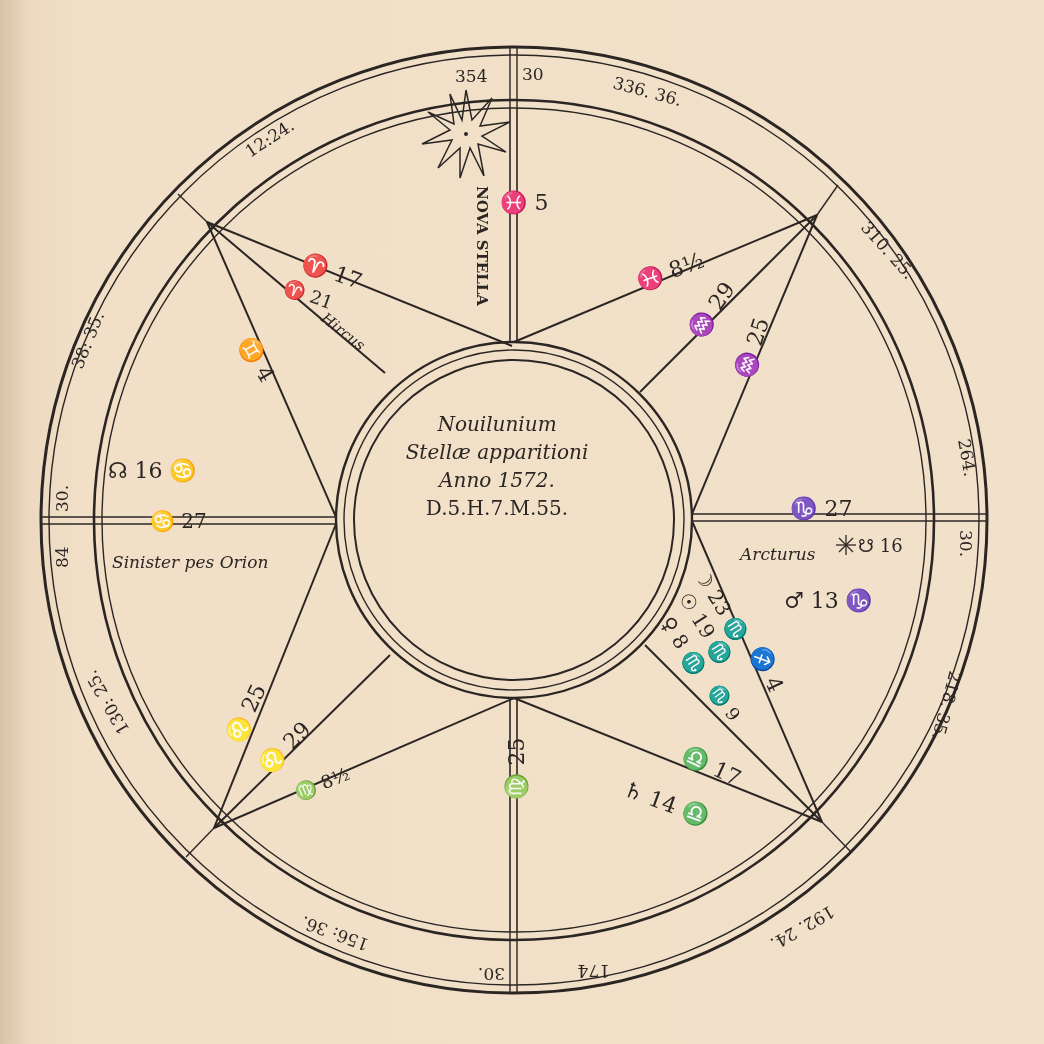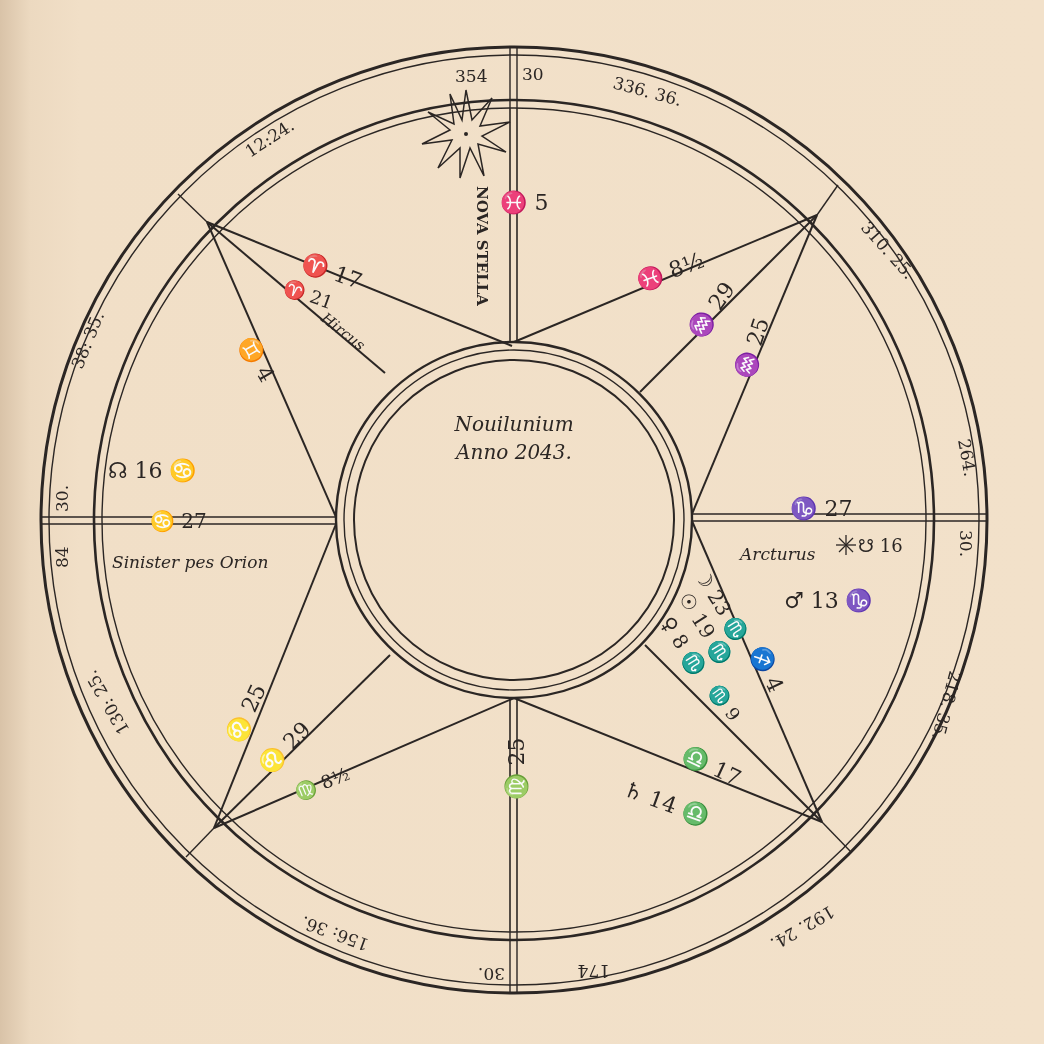--- a/index.html
+++ b/index.html
@@ -6,21 +6,21 @@
   body {
     width:1044px; height:1044px; overflow:hidden;
     background: linear-gradient(90deg, #d9c3a8 0px, #ecd9c0 30px, #f1dfc7 80px, #f2e1ca 100%);
     font-family: "DejaVu Serif", serif;
     position:relative;
   }
   #chart { position:absolute; left:0; top:0; width:1044px; height:1044px; }
   .ink { stroke:#2b2624; fill:none; }
   .txt { fill:#2b2624; font-family:"DejaVu Serif", serif; }
   .ital { font-style:italic; }
-  .center-text { position:absolute; left:374px; top:410px; width:280px; text-align:center; color:#2b2624;
+  .center-text { position:absolute; left:357px; top:410px; width:280px; text-align:center; color:#2b2624;
     font-family:"DejaVu Serif", serif; font-style:italic; font-size:20px; line-height:28px; }
   .center-text div { white-space:nowrap; }
 </style>
 </head>
 <body>
 
 <svg id="chart" viewBox="0 0 1044 1044" xmlns="http://www.w3.org/2000/svg">
 
   <g>
     <circle class="ink" cx="514" cy="520" r="473" stroke-width="3"></circle>
@@ -138,14 +138,16 @@
       <line x1="-10" y1="0" x2="10" y2="0"></line>
         <line x1="0" y1="-10" x2="0" y2="10"></line>
       <line x1="-7" y1="-7" x2="7" y2="7"></line>
         <line x1="-7" y1="7" x2="7" y2="-7"></line>
     </g>
   </g>
 </svg>
 
 <div class="center-text">
   <div>Nouilunium</div>
-  <div>Anno 2043.</div>
+  <div>Stellæ apparitioni</div>
+  <div>Anno 1572.</div>
+  <div style="font-style:normal;">D.5.H.7.M.55.</div>
 </div>
 
 </body></html>

